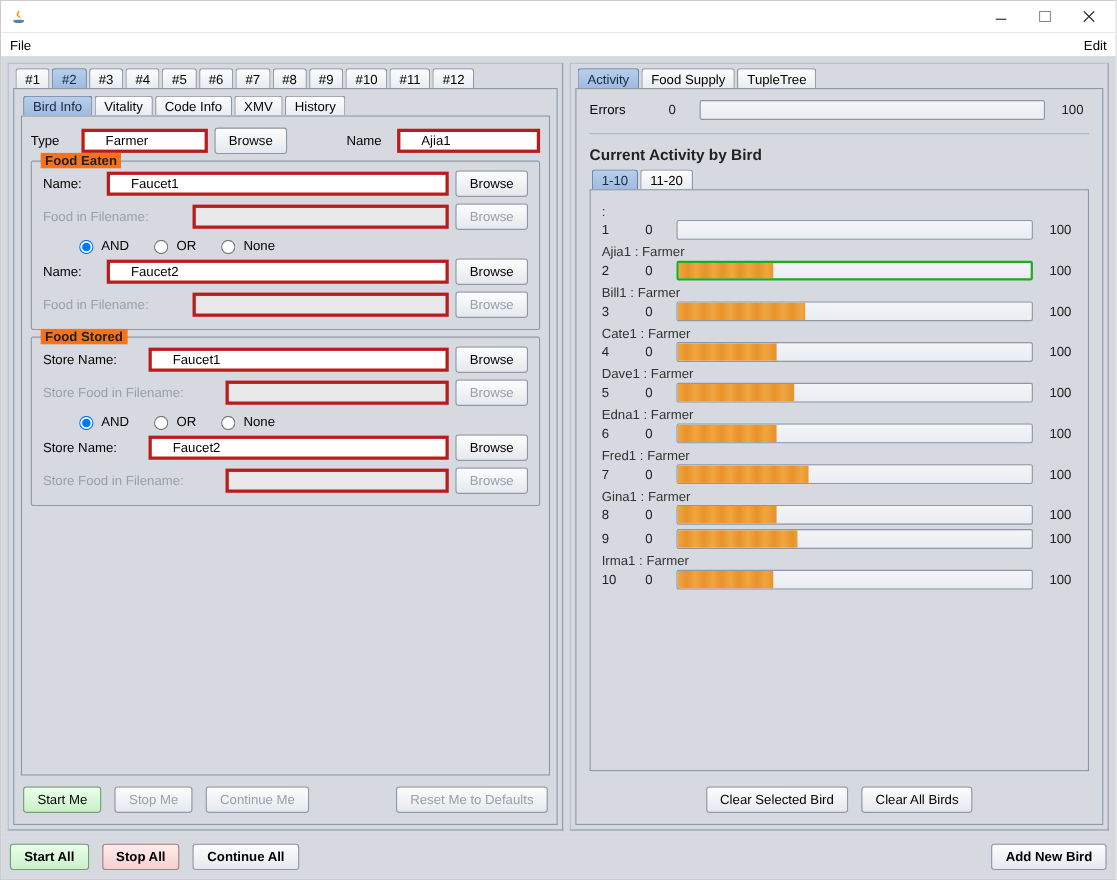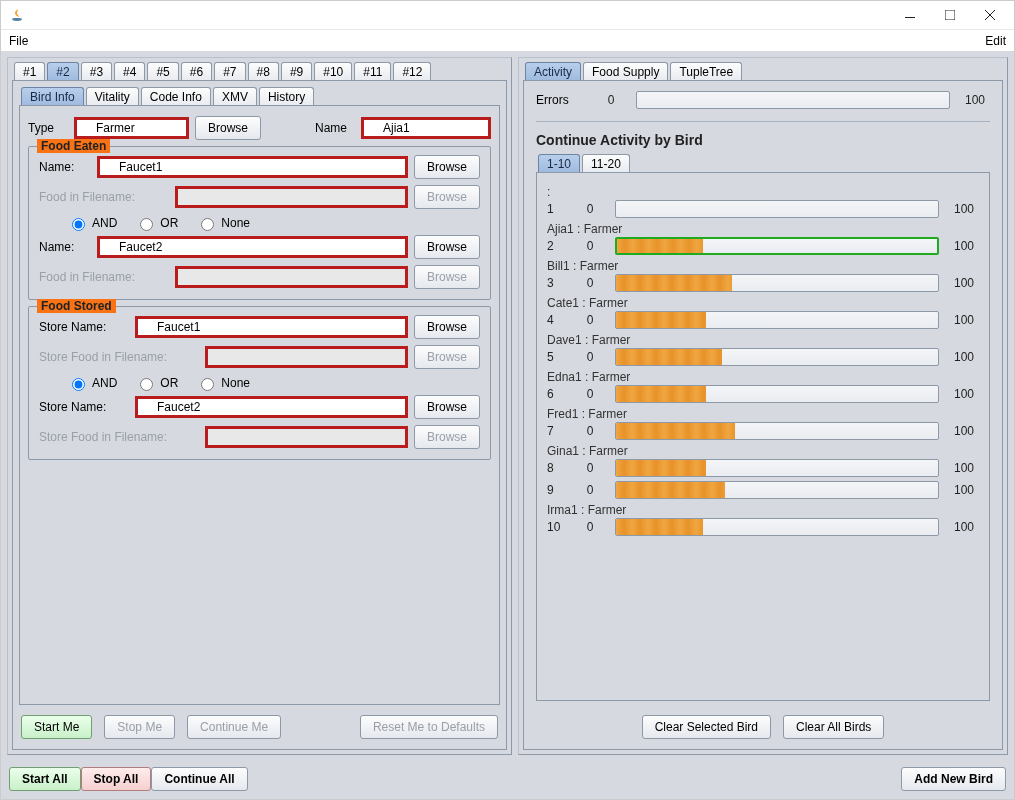--- a/index.html
+++ b/index.html
@@ -24,21 +24,21 @@
 input[type=text] { height:22px; border:3px solid #b91c1c; background:#fff; padding:0 19px; }
 input[type=text].disabled { background:#e8e8e8; color:#888; }
 button.j { height:24px; padding:0 12px; background:linear-gradient(#fdfdfd,#e5e8ee); border:1px solid #8e99a8; border-radius:3px; cursor:default; }
 button.j:disabled, span.disabled-label { color:#9aa0a8; }
 .groupbox { border:1px solid #8e99a8; border-radius:2px; padding:8px 10px 10px 10px; margin-bottom:6px; position:relative; background:#d6d9df;}
 .groupbox > .legend { position:absolute; top:-8px; left:8px; background:#f97316; padding:0 4px; font-weight:bold; color:#222;}
 .radio-row { display:flex; gap:18px; margin:4px 0 4px 28px; align-items:center;}
 .radio-row label { display:flex; align-items:center; gap:4px;}
 .btn-row { display:flex; gap:12px; margin-top:6px;}
 .btn-row button.start { background:linear-gradient(#eaffea,#c9f0c9); border-color:#6fa06f;}
-.footer-row{ display:flex; padding:6px 8px 8px 8px; background:#d6d9df;}
+.footer-row{ display:flex; gap:12px; padding:6px 8px 8px 8px; background:#d6d9df;}
 .footer-row button.start{ background:linear-gradient(#eaffea,#c9f0c9);border-color:#6fa06f;font-weight:bold;}
 .footer-row button.stop{ background:linear-gradient(#ffecec,#f5d0d0);border-color:#b07e7e;font-weight:bold;}
 .section-title{ font-weight:bold; font-size:14px; color:#222; margin:4px 0 6px 0;}
 .progress-outer{ flex:1; height:18px; border:1px solid #8e99a8; background:linear-gradient(#f4f5f7,#e9ecf1); position:relative; border-radius:2px; overflow:hidden;}
 .progress-outer.highlight{ border:2px solid #1faa1f;}
 .progress-bar{ height:100%; background:repeating-linear-gradient(90deg,#f0a640,#e8922a 8px,#f0a640 16px);}
 .bird-row{ display:flex; align-items:center; gap:10px; margin-bottom:4px;}
 .bird-num{ width:18px; text-align:left; color:#222;}
 .bird-min,.bird-max{ width:30px; text-align:center; color:#222;}
 .bird-label{ color:#333; margin-bottom:1px; margin-left:0; margin-top:4px;}
@@ -215,21 +215,21 @@
       <div class="tabpage right-content" style="padding:10px 12px;">
         <div class="bird-row" style="margin-bottom:12px">
           <span style="min-width:50px">Errors</span>
           <span class="bird-min">0</span>
           <div class="progress-outer">
               <div class="progress-bar" style="width:0%"></div>
             </div>
           <span class="bird-max">100</span>
         </div>
         <div style="border-top:1px solid #aab3c0; margin-bottom:6px"></div>
-        <div class="section-title">Continue Activity by Bird</div>
+        <div class="section-title">Current Activity by Bird</div>
         <div class="tab-outer-row">
           <div class="tabs" id="page-tabs">
               <div class="tab active">1-10</div>
               <div class="tab">11-20</div>
             </div>
         </div>
         <div style="border:1px solid #8e99a8; padding:8px 10px 6px 10px; flex:1; overflow:auto;" class="scroll-area" id="birds-area">
         <div class="bird-label">:</div>
             <div class="bird-row">
               <span class="bird-num">1</span>

